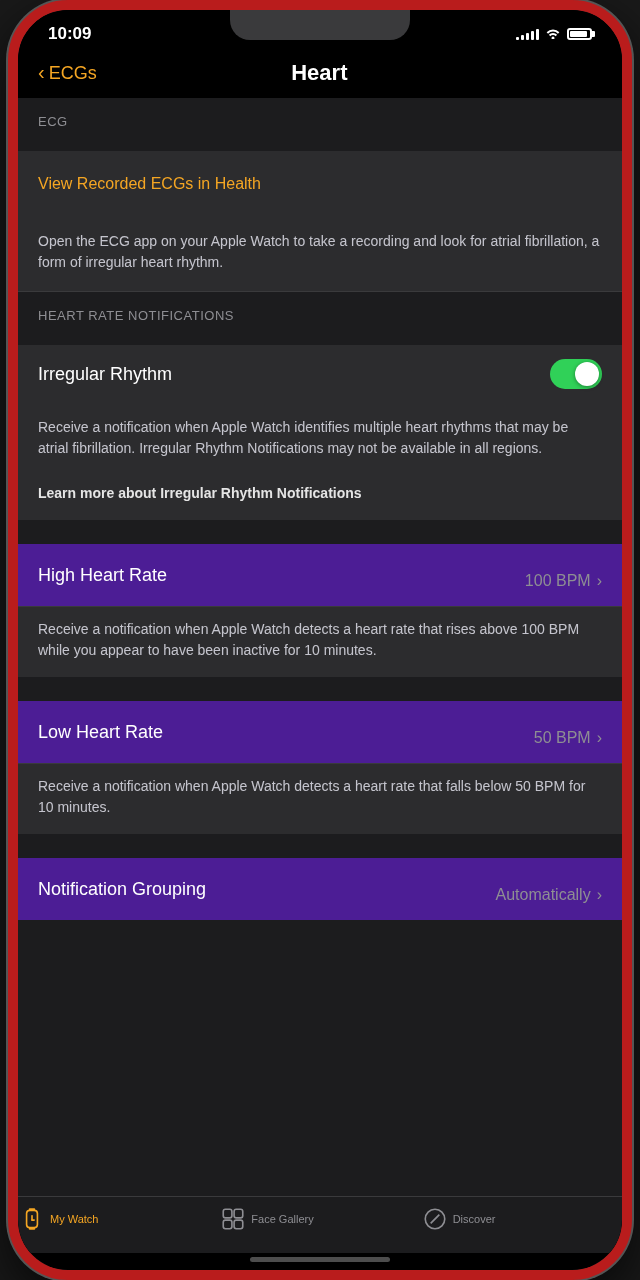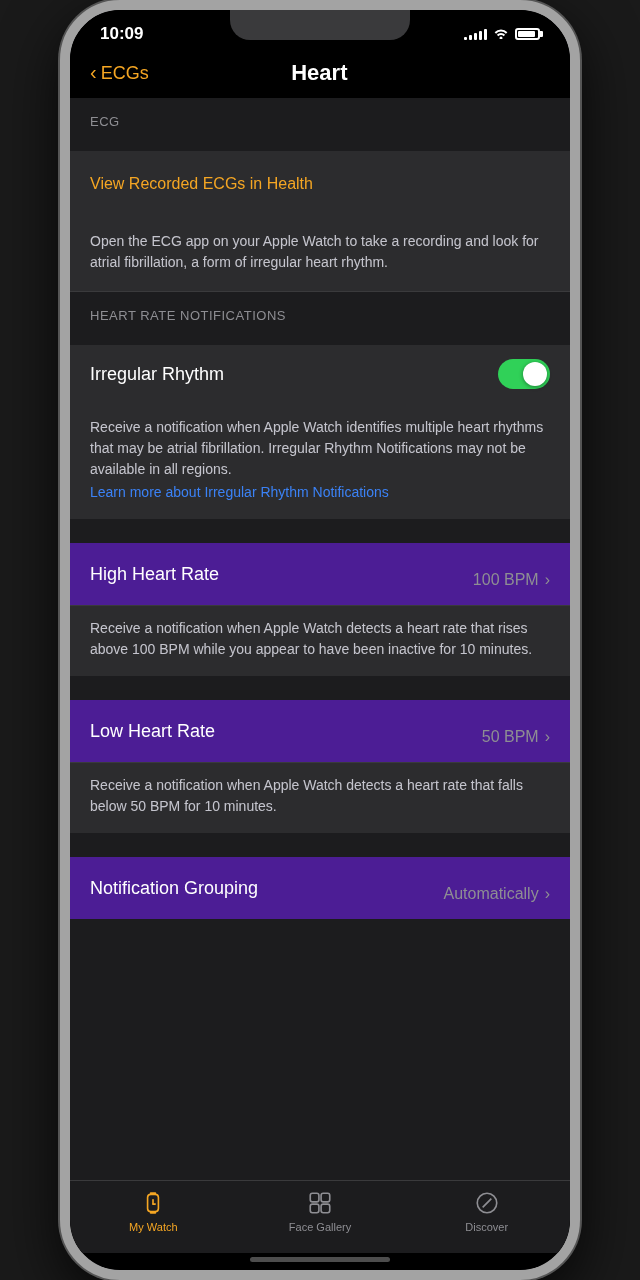--- a/index.html
+++ b/index.html
@@ -7,25 +7,25 @@
     body {
       background: #1a1a1a;
       display: flex;
       justify-content: center;
       align-items: center;
       min-height: 100vh;
       font-family: -apple-system, BlinkMacSystemFont, 'SF Pro Display', 'Helvetica Neue', sans-serif;
     }
 
     .phone-frame {
-      width: 520px;
+      width: 624px;
       height: 1280px;
       background: #1c1c1e;
       border-radius: 60px;
-      border: 10px solid #a3a3a3;
+      border: 10px solid #b91c1c;
       position: relative;
       overflow: hidden;
       box-shadow: 0 0 0 2px #555, 0 20px 60px rgba(0,0,0,0.8);
     }
 
     .phone-frame::before {
       content: '';
       position: absolute;
       top: 0; left: 50%;
       transform: translateX(-50%);
@@ -234,24 +234,25 @@
 
     .irregular-rhythm-desc {
       background: #2c2c2e;
       padding: 14px 20px 16px;
       color: #ebebf5cc;
       font-size: 14px;
       line-height: 1.5;
     }
 
     .irregular-rhythm-desc a {
-      color: #3b82f6;
+      color: #e5e5e5;
       text-decoration: none;
       display: block;
-      margin-top: 2px;
+      margin-top: 24px;
+      font-weight: bold;
     }
 
     .section-gap {
       height: 24px;
       background: #1c1c1e;
     }
 
     .nav-row {
       display: flex;
       align-items: center;
@@ -292,21 +293,21 @@
       display: flex;
       background: #1c1c1e;
       border-top: 1px solid #3a3a3c;
       padding: 8px 0 20px;
       flex-shrink: 0;
     }
 
     .tab-item {
       flex: 1;
       display: flex;
-      flex-direction: column;
+      flex-direction: row;
       align-items: center;
       gap: 4px;
       cursor: pointer;
     }
 
     .tab-icon {
       width: 28px;
       height: 28px;
       display: flex;
       align-items: center;

